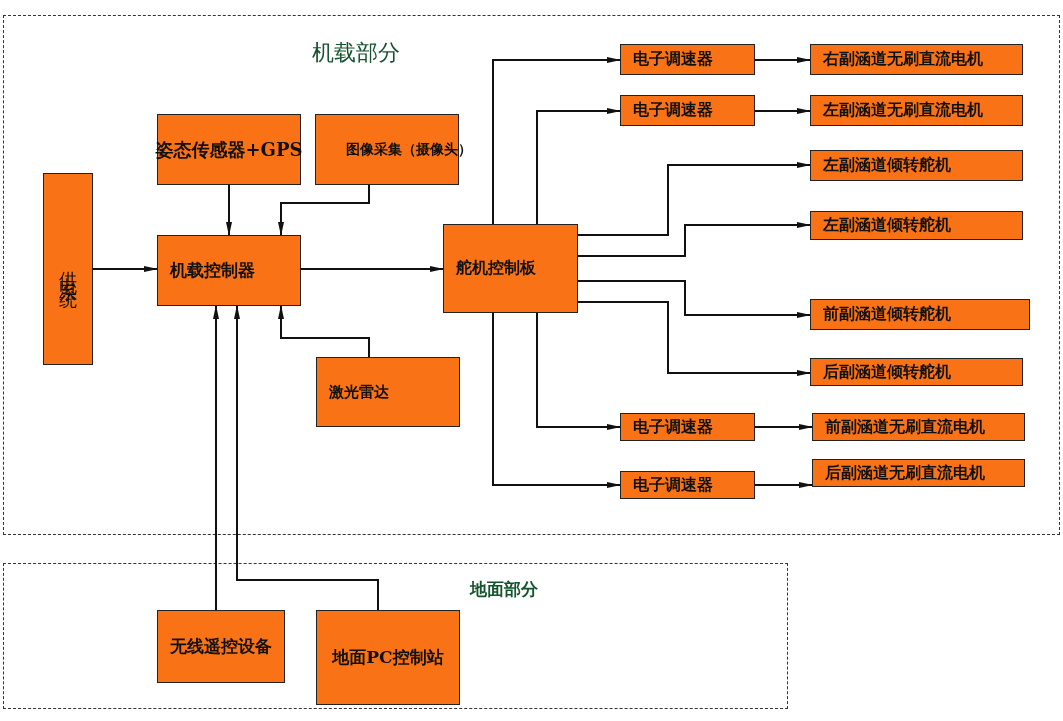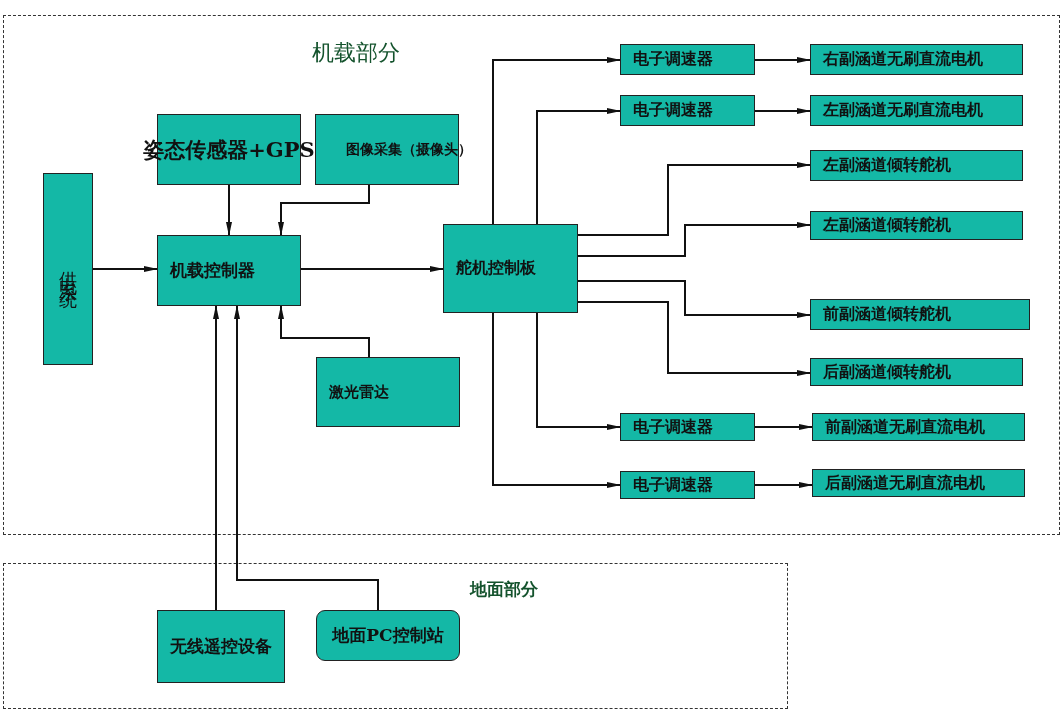--- a/index.html
+++ b/index.html
@@ -1,20 +1,20 @@
 <!DOCTYPE html>
 <html><head>
 <meta charset="utf-8">
 <style>
   html, body { margin:0; padding:0; background:#ffffff; }
   body { width:1063px; height:721px; position:relative; overflow:hidden;
          font-family:"DejaVu Serif","Liberation Serif",serif; color:#111; }
   .region { position:absolute; border:1.5px dashed #333; box-sizing:border-box; }
   .region-title { position:absolute; font-weight:bold; color:#14532d; white-space:nowrap; }
-  .node { position:absolute; box-sizing:border-box; border:1.5px solid #222; background:#14b8a6;
+  .node { position:absolute; box-sizing:border-box; border:1.5px solid #222; background:#f97316;
           display:flex; align-items:center; font-weight:bold; font-size:16px; white-space:nowrap; }
   .node.center { justify-content:center; }
   .node.left { justify-content:flex-start; padding-left:12px; }
   .node.vertical { flex-direction:column; justify-content:center; writing-mode:vertical-rl;
                    text-orientation:upright; letter-spacing:6px; font-size:18px; font-weight:normal; }
   svg#wires { position:absolute; left:0; top:0; pointer-events:none; }
 </style>
 </head>
 <body>
 
@@ -45,34 +45,34 @@
     <polyline points="755,111 810,111" fill="none" stroke="#111" stroke-width="2" marker-end="url(#arrow)"></polyline>
     <polyline points="755,427 812,427" fill="none" stroke="#111" stroke-width="2" marker-end="url(#arrow)"></polyline>
     <polyline points="755,485 812,485" fill="none" stroke="#111" stroke-width="2" marker-end="url(#arrow)"></polyline>
     <polyline points="578,235 668,235 668,165 810,165" fill="none" stroke="#111" stroke-width="2" marker-end="url(#arrow)"></polyline>
     <polyline points="578,256 685,256 685,225 810,225" fill="none" stroke="#111" stroke-width="2" marker-end="url(#arrow)"></polyline>
     <polyline points="578,281 685,281 685,315 810,315" fill="none" stroke="#111" stroke-width="2" marker-end="url(#arrow)"></polyline>
     <polyline points="578,302 668,302 668,373 810,373" fill="none" stroke="#111" stroke-width="2" marker-end="url(#arrow)"></polyline>
   </svg>
 
 <div class="node vertical" style="left:43px;top:173px;width:50px;height:192px;">供电系统</div>
-<div class="node center" style="left:157px;top:114px;width:144px;height:71px;font-size:21px;">姿态传感器+GPS</div>
+<div class="node center" style="left:157px;top:114px;width:144px;height:71px;font-size:18px;">姿态传感器+GPS</div>
 <div class="node center" style="left:315px;top:114px;width:144px;height:71px;font-size:14px;padding-left:44px;">图像采集（摄像头）</div>
 <div class="node left" style="left:157px;top:235px;width:144px;height:71px;font-size:17px;">机载控制器</div>
 <div class="node left" style="left:316px;top:357px;width:144px;height:70px;font-size:15px;">激光雷达</div>
 <div class="node left" style="left:443px;top:224px;width:135px;height:89px;font-size:16px;">舵机控制板</div>
 
 <div class="node left" style="left:620px;top:44px;width:135px;height:31px;">电子调速器</div>
 <div class="node left" style="left:620px;top:95px;width:135px;height:31px;">电子调速器</div>
 <div class="node left" style="left:620px;top:413px;width:135px;height:28px;">电子调速器</div>
 <div class="node left" style="left:620px;top:471px;width:135px;height:28px;">电子调速器</div>
 
 <div class="node left" style="left:810px;top:44px;width:213px;height:31px;">右副涵道无刷直流电机</div>
 <div class="node left" style="left:810px;top:95px;width:213px;height:31px;">左副涵道无刷直流电机</div>
 <div class="node left" style="left:810px;top:150px;width:213px;height:31px;">左副涵道倾转舵机</div>
 <div class="node left" style="left:810px;top:211px;width:213px;height:29px;">左副涵道倾转舵机</div>
 <div class="node left" style="left:810px;top:299px;width:220px;height:31px;">前副涵道倾转舵机</div>
 <div class="node left" style="left:810px;top:358px;width:213px;height:28px;">后副涵道倾转舵机</div>
 <div class="node left" style="left:812px;top:413px;width:213px;height:28px;">前副涵道无刷直流电机</div>
-<div class="node left" style="left:812px;top:469px;width:213px;height:28px;">后副涵道无刷直流电机</div>
+<div class="node left" style="left:812px;top:459px;width:213px;height:28px;">后副涵道无刷直流电机</div>
 
 <div class="node center" style="left:157px;top:610px;width:128px;height:73px;font-size:17px;">无线遥控设备</div>
-<div class="node center" style="left:316px;top:610px;width:144px;height:51px;font-size:17px;border-radius:9px;">地面PC控制站</div>
+<div class="node center" style="left:316px;top:610px;width:144px;height:95px;font-size:17px;">地面PC控制站</div>
 
 </body></html>

